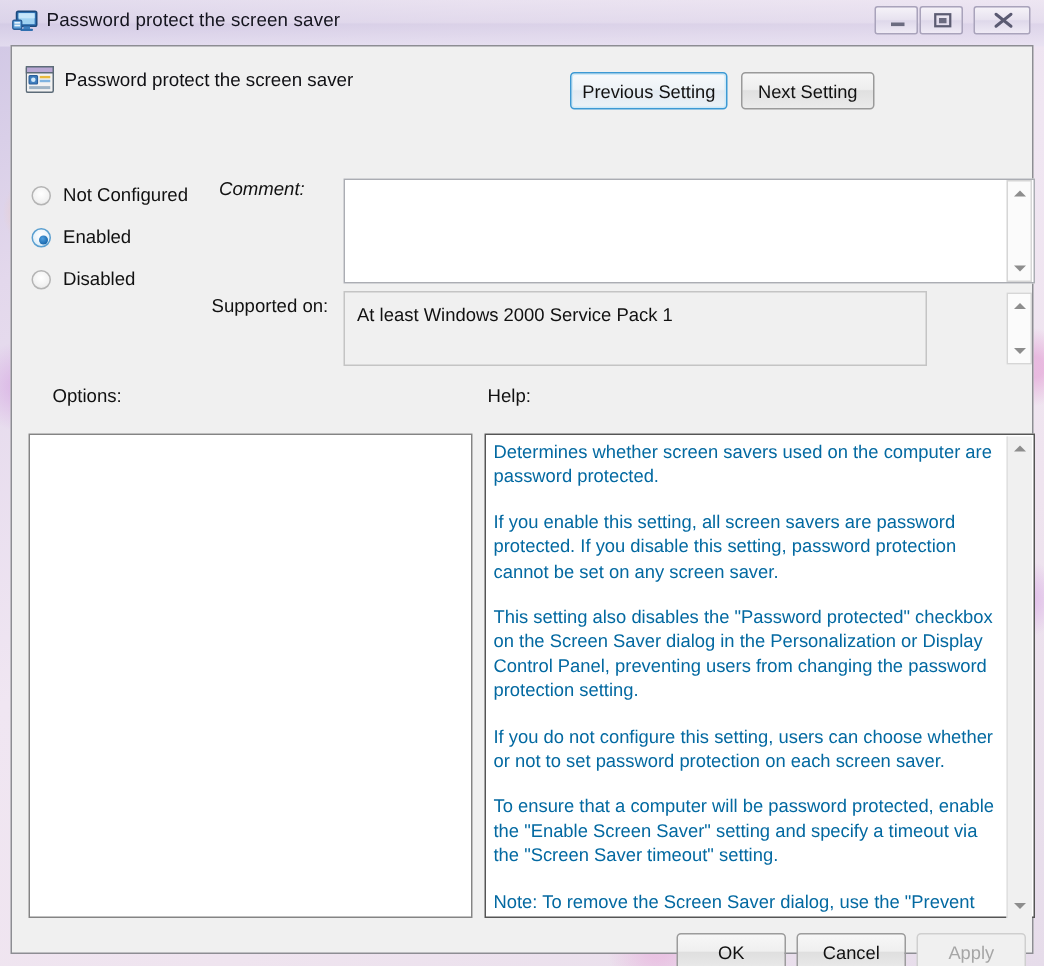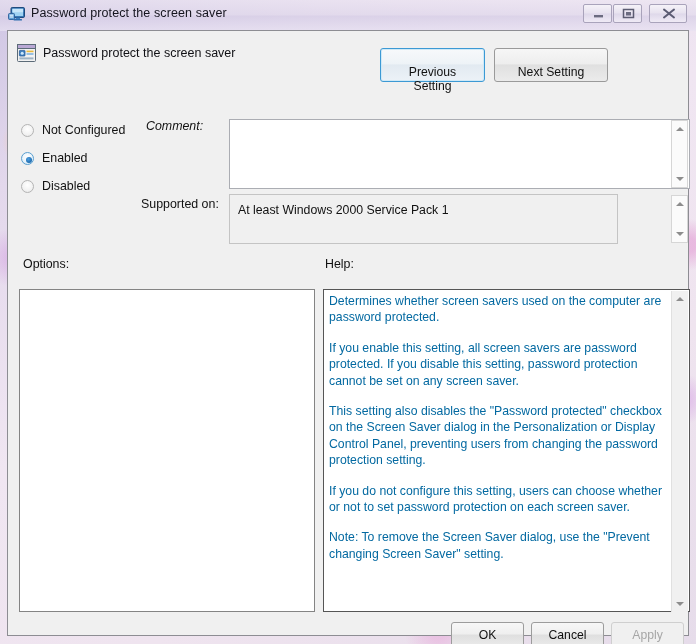--- a/index.html
+++ b/index.html
@@ -100,29 +100,29 @@
     top: 17px;
     height: 25px;
     box-sizing: border-box;
     font-family: "Liberation Sans", sans-serif;
     font-size: 12.2px;
     color: #111;
     border-radius: 3px;
     background: linear-gradient(180deg, #f6f6f6 0%, #eeeeee 46%, #e0e0e0 50%, #ebebeb 100%);
     border: 1px solid #9a9a9a;
     cursor: default;
-    padding: 16px;
+    padding: 4px;
   }
   #btn-prev {
     left: 372px; width: 105px;
     border: 1px solid #3c99d4;
     box-shadow: inset 0 0 0 1px #cfe9f7;
     background: linear-gradient(180deg, #f7f9fb 0%, #eef3f7 46%, #e2eaf1 50%, #ecf2f7 100%);
   }
-  #btn-next { left: 486px; width: 114px; }
+  #btn-next { left: 486px; width: 89px; }
 
   
   .radio-row {
     position: absolute;
     left: 13px;
     font-size: 12.4px;
     color: #111;
     white-space: nowrap;
   }
   #radio-notconf { top: 92px; }
@@ -150,21 +150,21 @@
 
   
   .fieldlabel {
     position: absolute;
     font-size: 12.4px;
     color: #111;
     white-space: nowrap;
   }
   #label-comment { left: 138px; top: 88px; font-style: italic; }
   #label-supported { left: 133px; top: 166px; }
-  #label-options { left: 15px; top: 226px; }
+  #label-options { left: 27px; top: 226px; }
   #label-help { left: 317px; top: 226px; text-align: right; }
 
   
   .textbox {
     position: absolute;
     box-sizing: border-box;
     border: 1px solid #abadb3;
     background: #ffffff;
   }
   #box-comment { left: 221px; top: 88px; width: 461px; height: 70px; }
@@ -361,20 +361,21 @@
     <span class="fieldlabel" id="label-help">Help:</span>
 
     <div class="textbox" id="box-options"></div>
 
     <div class="textbox" id="box-help">
       <div id="help-text">
           <p>Determines whether screen savers used on the computer are password protected.</p>
           <p>If you enable this setting, all screen savers are password protected. If you disable this setting, password protection cannot be set on any screen saver.</p>
           <p>This setting also disables the "Password protected" checkbox on the Screen Saver dialog in the Personalization or Display Control Panel, preventing users from changing the password protection setting.</p>
           <p>If you do not configure this setting, users can choose whether or not to set password protection on each screen saver.</p>
+          <p>To ensure that a computer will be password protected, enable the "Enable Screen Saver" setting and specify a timeout via the "Screen Saver timeout" setting.</p>
           <p>Note: To remove the Screen Saver dialog, use the "Prevent changing Screen Saver" setting.</p>
         </div>
       <div class="vscroll" id="sb-help">
         <span class="sb-arrow up">
             <i></i>
           </span>
         <span class="sb-arrow down">
             <i></i>
           </span>
       </div>

